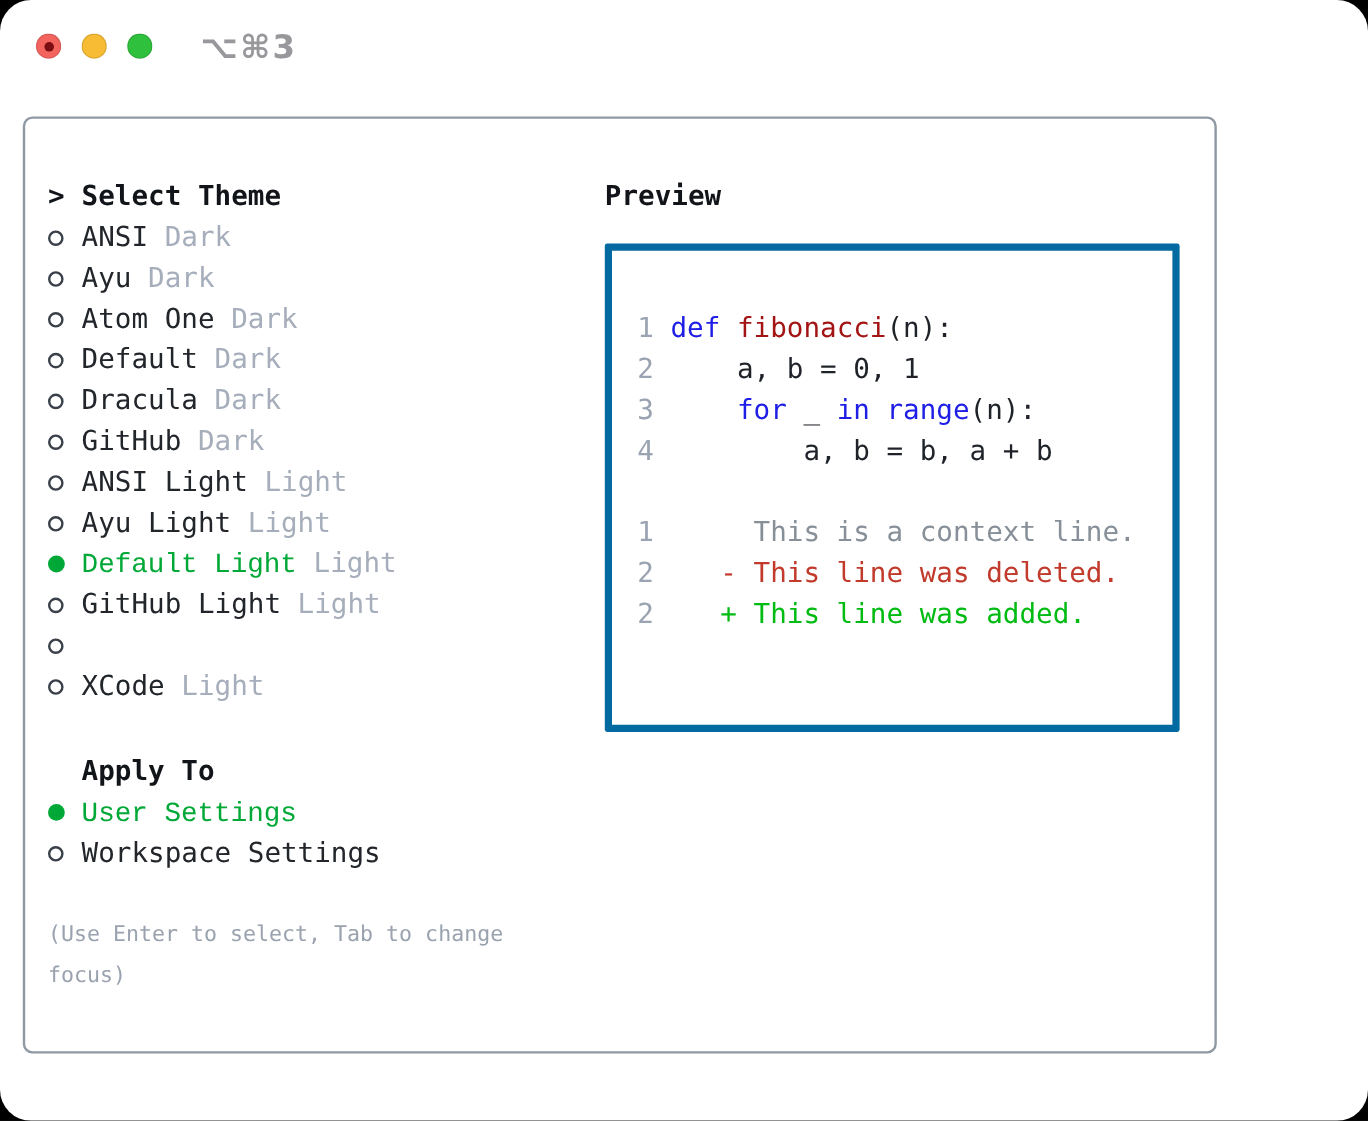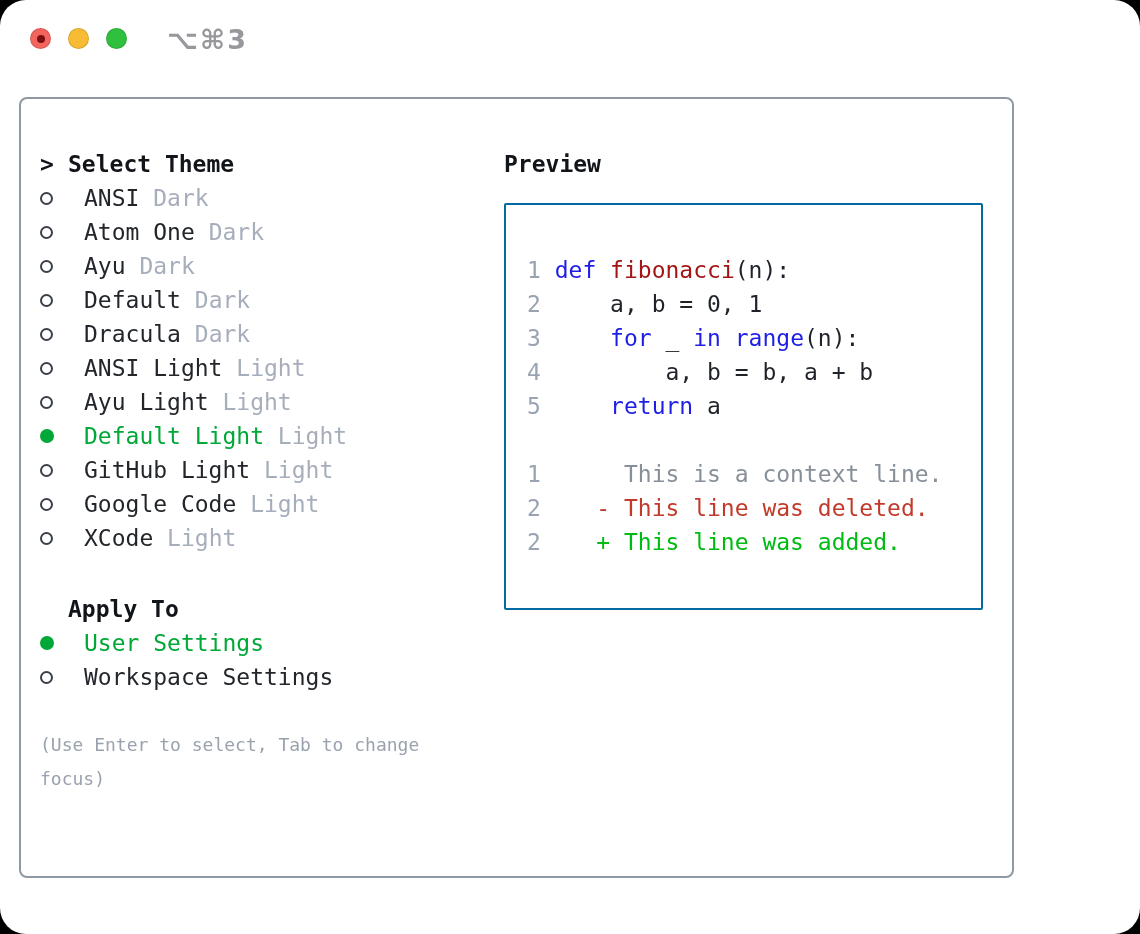--- a/index.html
+++ b/index.html
@@ -48,36 +48,36 @@
   .circle-open {
     width: 13px; height: 13px; border-radius: 50%;
     box-sizing: border-box; border: 2px solid #3a4049;
   }
   .circle-filled {
     width: 14px; height: 14px; border-radius: 50%;
     background: #00a837;
   }
   .label { white-space: pre; }
   .bold { font-weight: 700; color: #111418; }
-  .name { color: #22262b; margin-left: 16px; }
-  .name.selected { color: #00a837; }
+  .name { color: #22262b; }
+  .name.selected { color: #00a837; font-family: Liberation Mono, monospace; }
   .tag { color: #a6aebb; text-align: center; }
   .spacer37 { height: 37px; }
   .spacer34 { height: 34px; }
   .help {
     font-size: 18px; line-height: 34px; color: #99a2ae;
     white-space: normal; width: 432px;
   }
   
   .preview-header { font-size: 23px; line-height: 34px; font-weight: 700; color: #111418; }
   .preview-box {
     margin-top: 22px;
     box-sizing: border-box;
     width: 479px; height: 407px;
-    border: 2px solid #0369a1;
+    border: 6px solid #0369a1;
     border-radius: 2px;
     padding: 48px 10px 0 21px;
     overflow: hidden;
   }
   .cline { white-space: pre; font-size: 23px; line-height: 34px; height: 34px; }
   .lnum     { color: #9aa3b2; }
   .seg-plain    { color: #1f2329; }
   .seg-keyword  { color: #1e1ee6; }
   .seg-function { color: #a31515; }
   .seg-context  { color: #878f98; }
@@ -112,44 +112,50 @@
           <div class="row">
             <span class="prefix">
               <span class="circle-open"></span>
             </span>
             <span class="label"><span class="name">ANSI</span><span class="tag"> Dark</span></span>
           </div>
           <div class="row">
             <span class="prefix">
               <span class="circle-open"></span>
             </span>
+            <span class="label"><span class="name">Ayu</span><span class="tag"> Dark</span></span>
+          </div>
+          <div class="row">
+            <span class="prefix">
+              <span class="circle-open"></span>
+            </span>
             <span class="label"><span class="name">Atom One</span><span class="tag"> Dark</span></span>
           </div>
           <div class="row">
             <span class="prefix">
               <span class="circle-open"></span>
             </span>
-            <span class="label"><span class="name">Ayu</span><span class="tag"> Dark</span></span>
-          </div>
-          <div class="row">
-            <span class="prefix">
-              <span class="circle-open"></span>
-            </span>
             <span class="label"><span class="name">Default</span><span class="tag"> Dark</span></span>
           </div>
           <div class="row">
             <span class="prefix">
               <span class="circle-open"></span>
             </span>
             <span class="label"><span class="name">Dracula</span><span class="tag"> Dark</span></span>
           </div>
           <div class="row">
             <span class="prefix">
               <span class="circle-open"></span>
             </span>
+            <span class="label"><span class="name">GitHub</span><span class="tag"> Dark</span></span>
+          </div>
+          <div class="row">
+            <span class="prefix">
+              <span class="circle-open"></span>
+            </span>
             <span class="label"><span class="name">ANSI Light</span><span class="tag"> Light</span></span>
           </div>
           <div class="row">
             <span class="prefix">
               <span class="circle-open"></span>
             </span>
             <span class="label"><span class="name">Ayu Light</span><span class="tag"> Light</span></span>
           </div>
           <div class="row">
             <span class="prefix">
@@ -160,21 +166,20 @@
           <div class="row">
             <span class="prefix">
               <span class="circle-open"></span>
             </span>
             <span class="label"><span class="name">GitHub Light</span><span class="tag"> Light</span></span>
           </div>
           <div class="row">
             <span class="prefix">
               <span class="circle-open"></span>
             </span>
-            <span class="label"><span class="name">Google Code</span><span class="tag"> Light</span></span>
           </div>
           <div class="row">
             <span class="prefix">
               <span class="circle-open"></span>
             </span>
             <span class="label"><span class="name">XCode</span><span class="tag"> Light</span></span>
           </div>
         </div>
 
       <div class="spacer37"></div>
@@ -205,21 +210,20 @@
     </div>
 
     <div class="right-col">
       <div class="preview-header">Preview</div>
       <div class="preview-box">
         <div id="code-lines">
             <div class="cline"><span class="lnum">1 </span><span class="seg-keyword">def</span><span class="seg-plain"> </span><span class="seg-function">fibonacci</span><span class="seg-plain">(n):</span></div>
             <div class="cline"><span class="lnum">2 </span><span class="seg-plain">    a, b = 0, 1</span></div>
             <div class="cline"><span class="lnum">3 </span><span class="seg-plain">    </span><span class="seg-keyword">for</span><span class="seg-plain"> _ </span><span class="seg-keyword">in</span><span class="seg-plain"> </span><span class="seg-keyword">range</span><span class="seg-plain">(n):</span></div>
             <div class="cline"><span class="lnum">4 </span><span class="seg-plain">        a, b = b, a + b</span></div>
-            <div class="cline"><span class="lnum">5 </span><span class="seg-plain">    </span><span class="seg-keyword">return</span><span class="seg-plain"> a</span></div>
             <div class="cline"><span class="lnum">  </span></div>
             <div class="cline"><span class="lnum">1 </span><span class="seg-context">     This is a context line.</span></div>
             <div class="cline"><span class="lnum">2 </span><span class="seg-deleted">   - This line was deleted.</span></div>
             <div class="cline"><span class="lnum">2 </span><span class="seg-added">   + This line was added.</span></div>
           </div>
       </div>
     </div>
 
   </div>
 </div>

